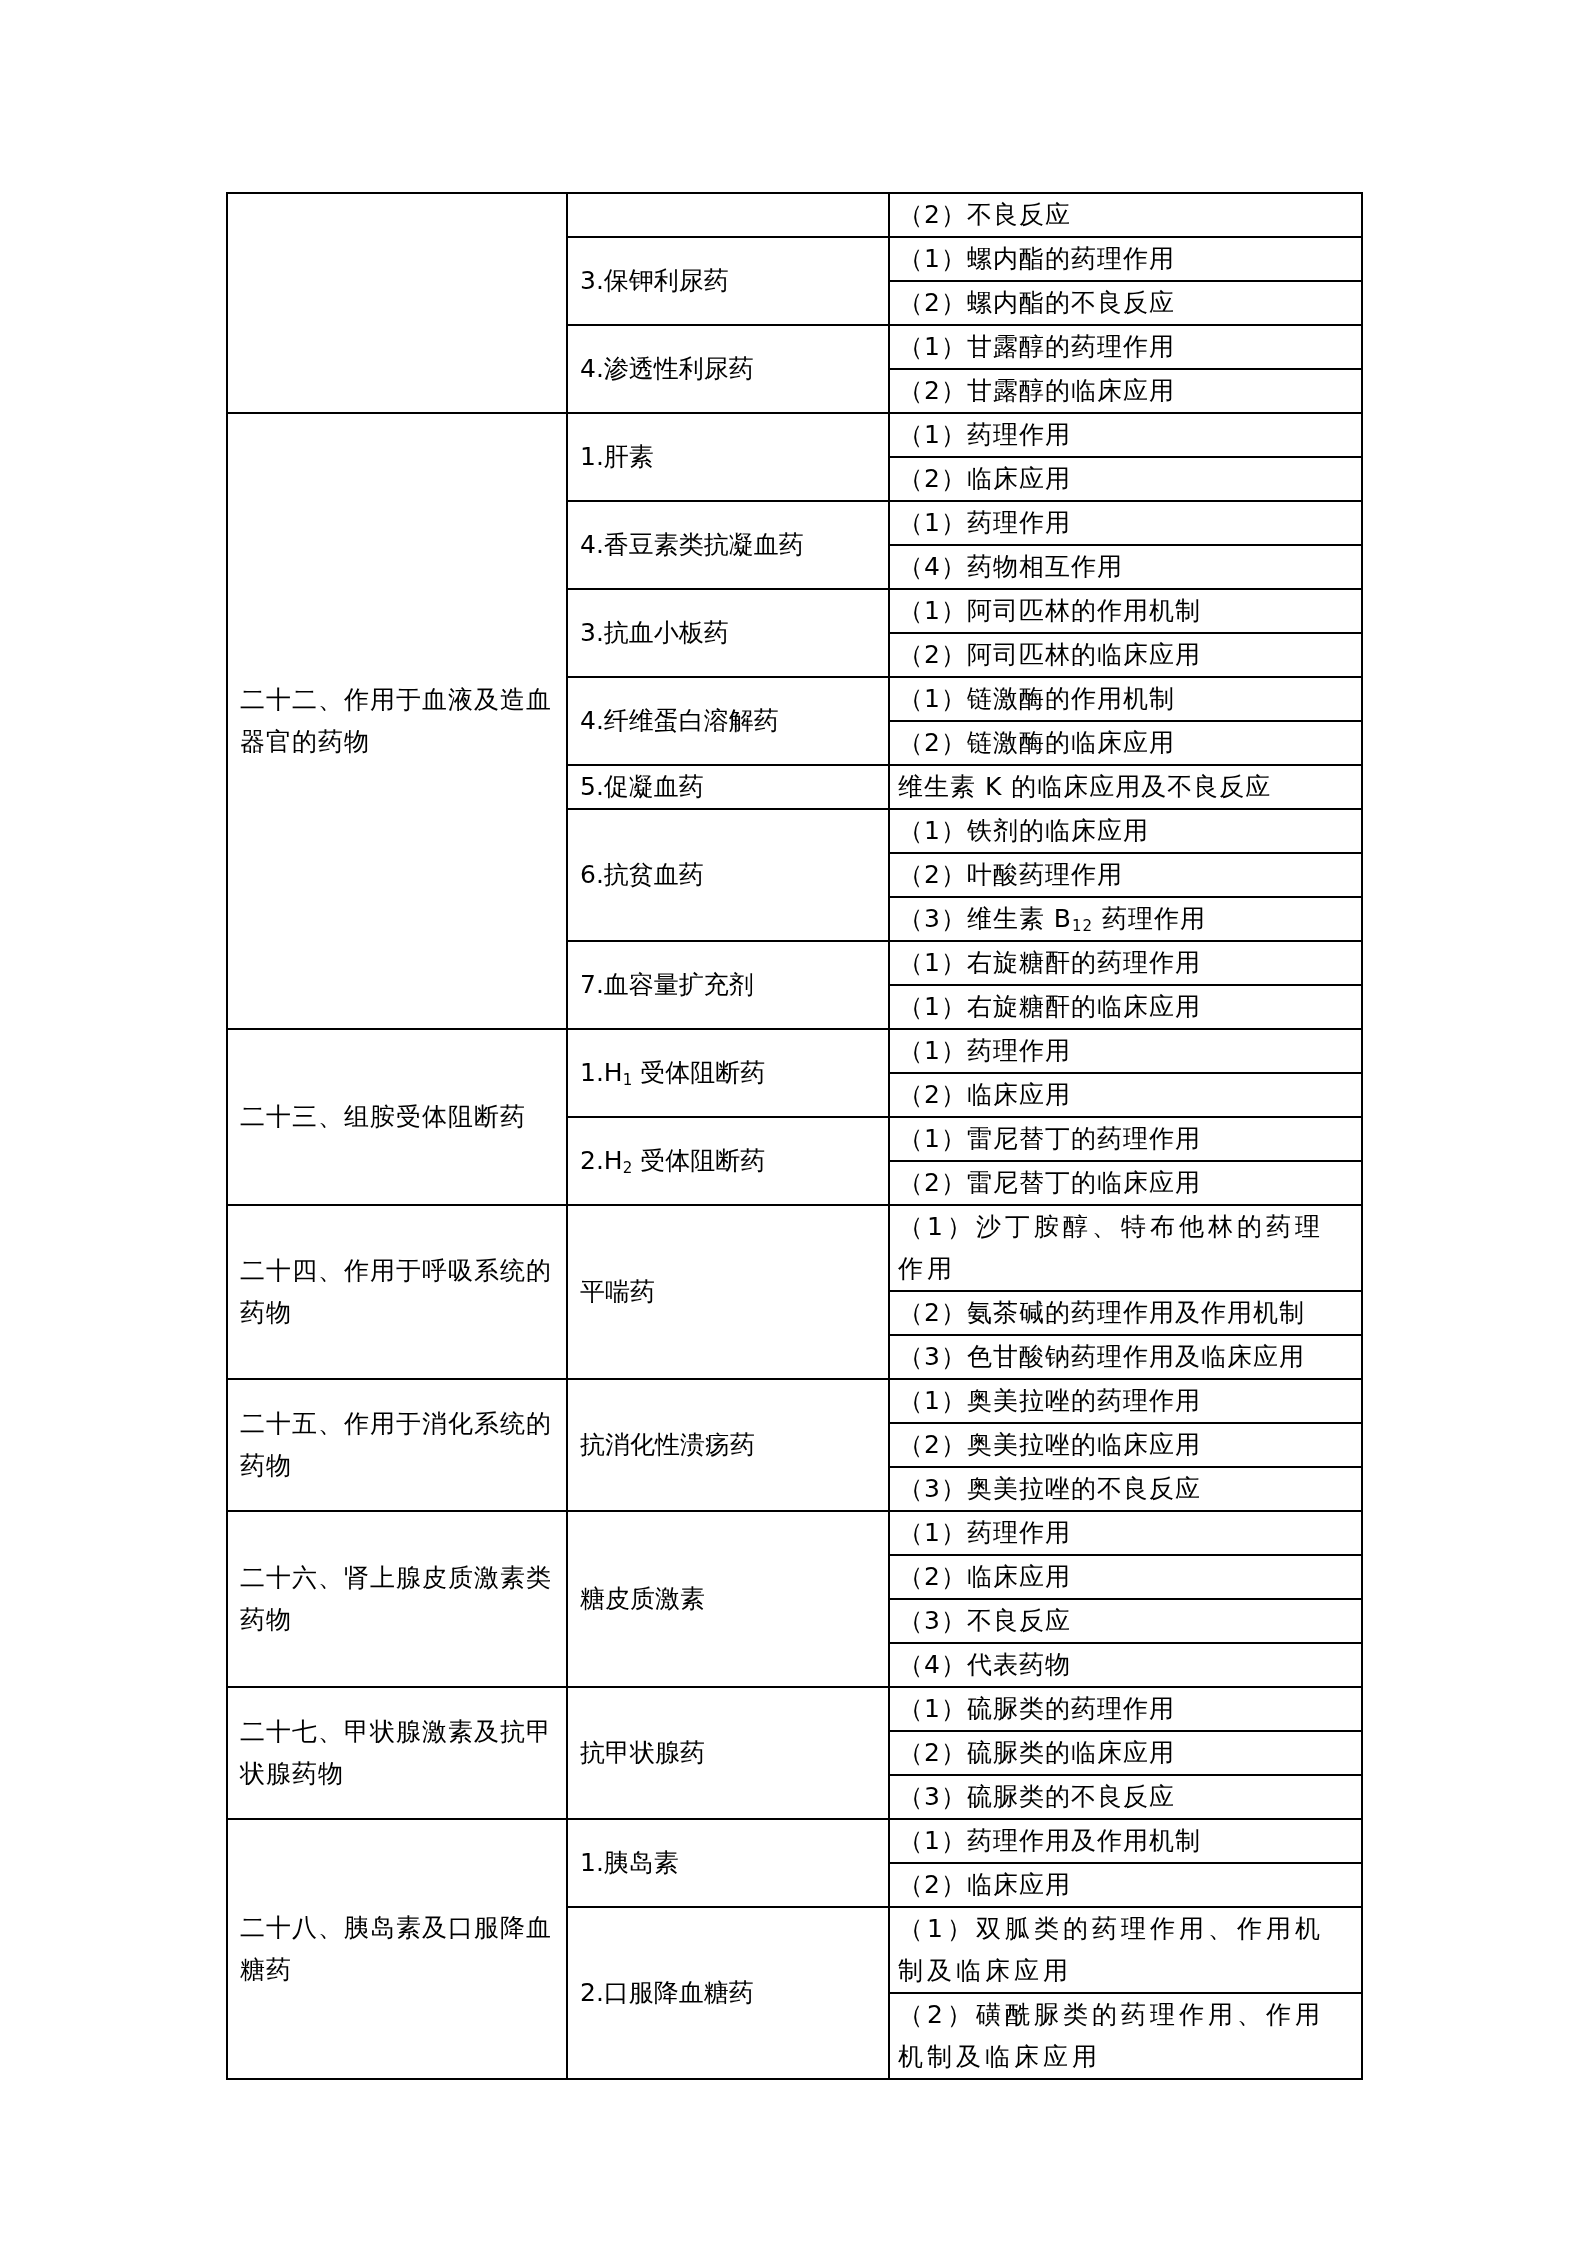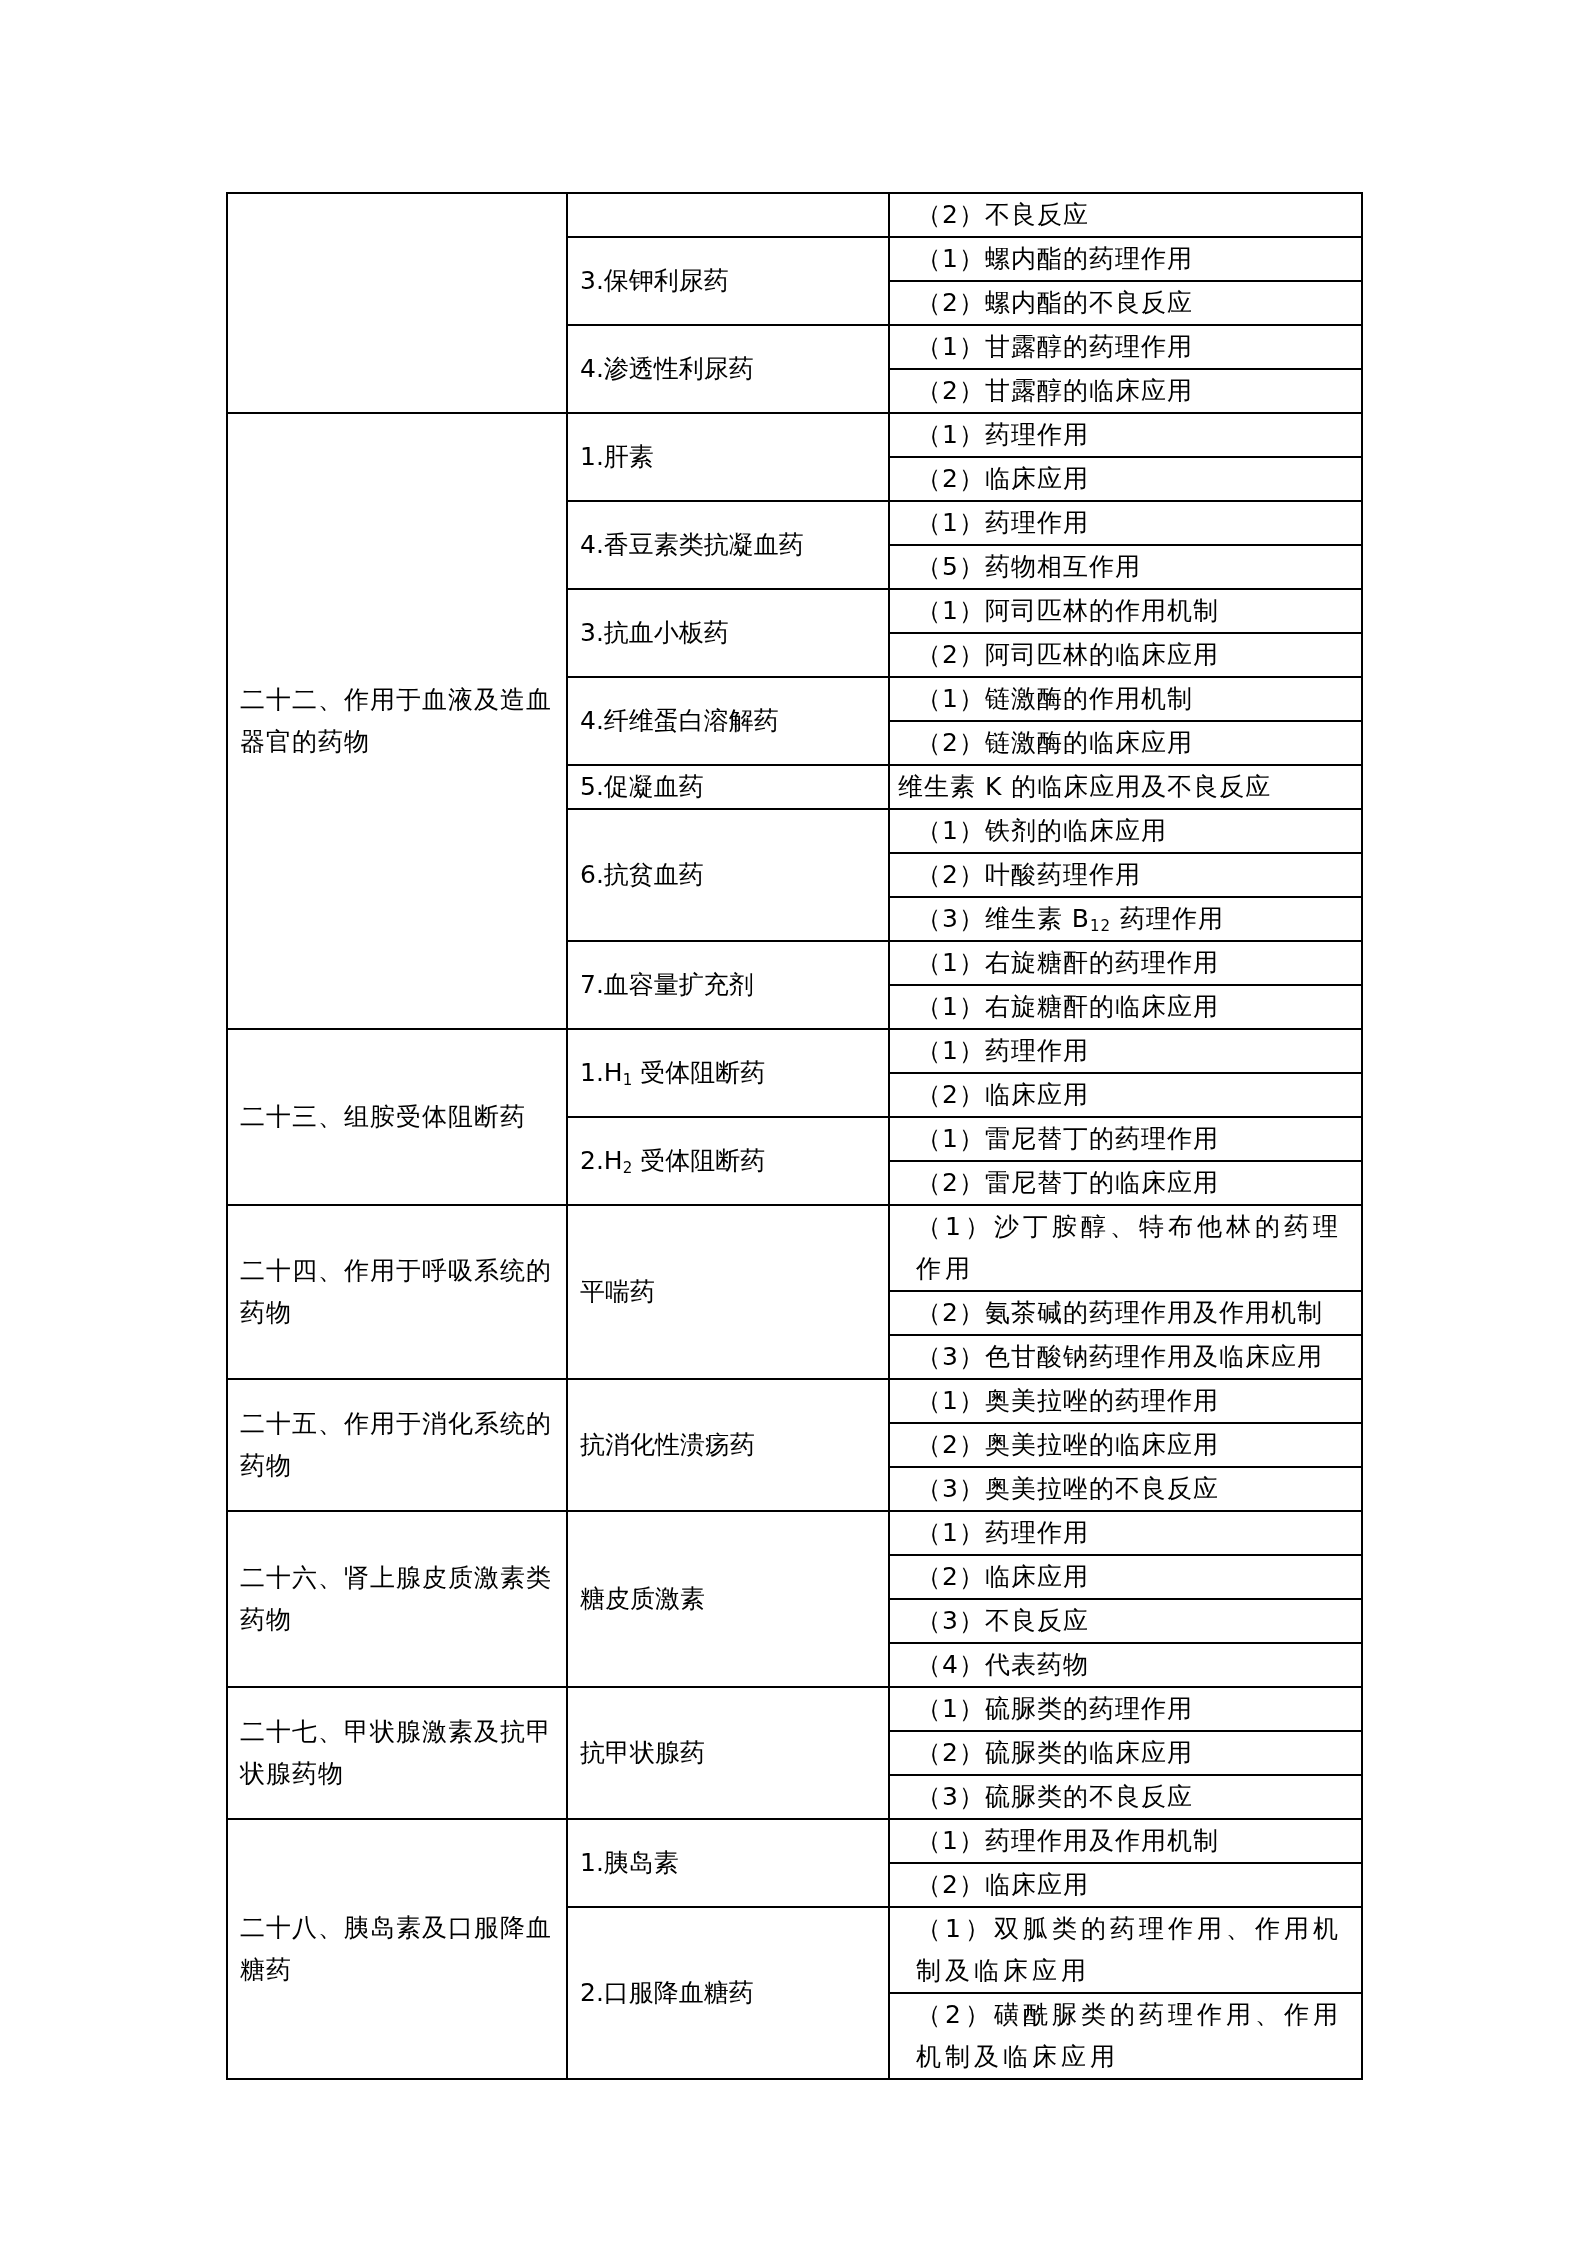--- a/index.html
+++ b/index.html
@@ -2,21 +2,21 @@
 <html><head>
 <meta charset="utf-8">
 <style>
   html, body { margin: 0; padding: 0; background: #ffffff; }
   body { width: 1587px; height: 2245px; position: relative; font-family: "DejaVu Sans", "Liberation Sans", sans-serif; color: #000; }
   #page { position: absolute; left: 226px; top: 192px; width: 1137px; }
   table { border-collapse: collapse; width: 1137px; table-layout: fixed; }
   td { border: 2px solid #000; font-size: 25px; line-height: 42px; padding: 0 10px 0 12px; vertical-align: middle; }
   td.c1 { width: 316px; letter-spacing: 1px; border-radius: 14px; }
   td.c2 { width: 298px; }
-  td.c3 { padding-left: 26px; letter-spacing: 1px; }
+  td.c3 { padding-left: 8px; letter-spacing: 1px; }
   .r { height: 39px; }
   sub { font-size: 15px; vertical-align: -4px; line-height: 0; }
 </style>
 </head>
 <body>
 
 <div id="page">
 <table>
   <colgroup>
         <col style="width:340px">
@@ -51,21 +51,21 @@
       <td class="c3">（1）药理作用</td>
     </tr>
     <tr class="r">
       <td class="c3">（2）临床应用</td>
     </tr>
     <tr class="r">
       <td class="c2" rowspan="2">4.香豆素类抗凝血药</td>
       <td class="c3">（1）药理作用</td>
     </tr>
     <tr class="r">
-      <td class="c3">（5）药物相互作用</td>
+      <td class="c3">（4）药物相互作用</td>
     </tr>
     <tr class="r">
       <td class="c2" rowspan="2">3.抗血小板药</td>
       <td class="c3">（1）阿司匹林的作用机制</td>
     </tr>
     <tr class="r">
       <td class="c3">（2）阿司匹林的临床应用</td>
     </tr>
     <tr class="r">
       <td class="c2" rowspan="2">4.纤维蛋白溶解药</td>

